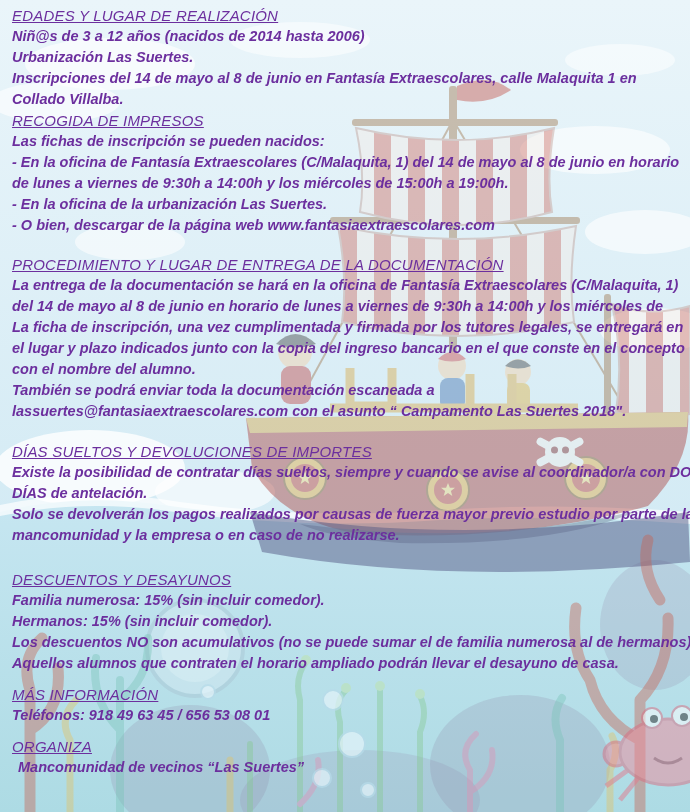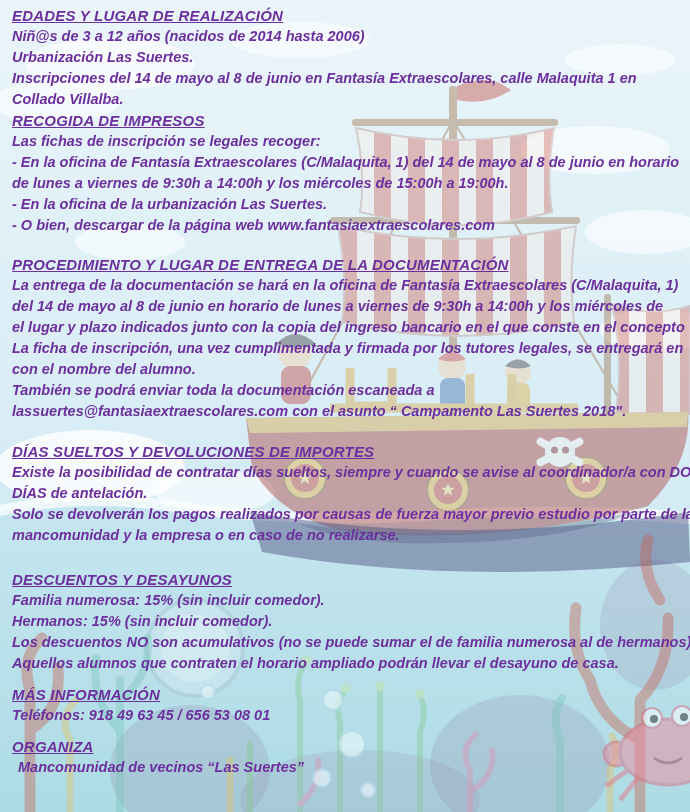--- a/index.html
+++ b/index.html
@@ -7,21 +7,21 @@
     position:relative;width:690px;height:812px;overflow:hidden;
     background:#ddeef7;font-family:"Liberation Sans",sans-serif;
   }
   .bg{position:absolute;left:0;top:0;width:690px;height:812px;display:block;}
   .content{
     position:relative;z-index:2;padding:5px 8px 0 12px;
     color:#6c2f9e;font-weight:bold;font-style:italic;
     font-size:14.5px;line-height:21px;
   }
   .content h2{
-    margin:0;font-size:15px;line-height:21px;font-weight:bold;font-style:italic;
+    margin:0;font-size:15px;line-height:21px;font-weight:normal;font-style:italic;
     text-decoration:underline;letter-spacing:.2px;color:#6c2f9e;
   }
   .line{white-space:nowrap;}
   .indent{padding-left:6px;}
   .mt13{}.mt17{margin-top:23px}.mt18{margin-top:18px}
   .mt19{margin-top:19px}.mt21{margin-top:10px}.mt10{margin-top:10px}
 </style>
 </head>
 <body>
 
@@ -200,33 +200,33 @@
     <section>
       <h2>EDADES Y LUGAR DE REALIZACIÓN</h2>
       <div class="line">Niñ@s de 3 a 12 años (nacidos de 2014 hasta 2006)</div>
       <div class="line">Urbanización Las Suertes.</div>
       <div class="line">Inscripciones del 14 de mayo al 8 de junio en Fantasía Extraescolares, calle Malaquita 1 en</div>
       <div class="line">Collado Villalba.</div>
     </section>
 
     <section class="mt13">
       <h2>RECOGIDA DE IMPRESOS</h2>
-      <div class="line">Las fichas de inscripción se legales recoger:</div>
+      <div class="line">Las fichas de inscripción se pueden nacidos:</div>
       <div class="line">- En la oficina de Fantasía Extraescolares (C/Malaquita, 1) del 14 de mayo al 8 de junio en horario</div>
       <div class="line">de lunes a viernes de 9:30h a 14:00h y los miércoles de 15:00h a 19:00h.</div>
       <div class="line">- En la oficina de la urbanización Las Suertes.</div>
       <div class="line">- O bien, descargar de la página web www.fantasiaextraescolares.com</div>
     </section>
 
     <section class="mt18">
       <h2>PROCEDIMIENTO Y LUGAR DE ENTREGA DE LA DOCUMENTACIÓN</h2>
       <div class="line">La entrega de la documentación se hará en la oficina de Fantasía Extraescolares (C/Malaquita, 1)</div>
       <div class="line">del 14 de mayo al 8 de junio en horario de lunes a viernes de 9:30h a 14:00h y los miércoles de</div>
+      <div class="line">La ficha de inscripción, una vez cumplimentada y firmada por los tutores legales, se entregará en</div>
       <div class="line">el lugar y plazo indicados junto con la copia del ingreso bancario en el que conste en el concepto</div>
-      <div class="line">La ficha de inscripción, una vez cumplimentada y firmada por los tutores legales, se entregará en</div>
       <div class="line">con el nombre del alumno.</div>
       <div class="line">También se podrá enviar toda la documentación escaneada a</div>
       <div class="line">lassuertes@fantasiaextraescolares.com con el asunto “ Campamento Las Suertes 2018".</div>
     </section>
 
     <section class="mt19">
       <h2>DÍAS SUELTOS Y DEVOLUCIONES DE IMPORTES</h2>
       <div class="line">Existe la posibilidad de contratar días sueltos, siempre y cuando se avise al coordinador/a con DOS</div>
       <div class="line">DÍAS de antelación.</div>
       <div class="line">Solo se devolverán los pagos realizados por causas de fuerza mayor previo estudio por parte de la</div>

